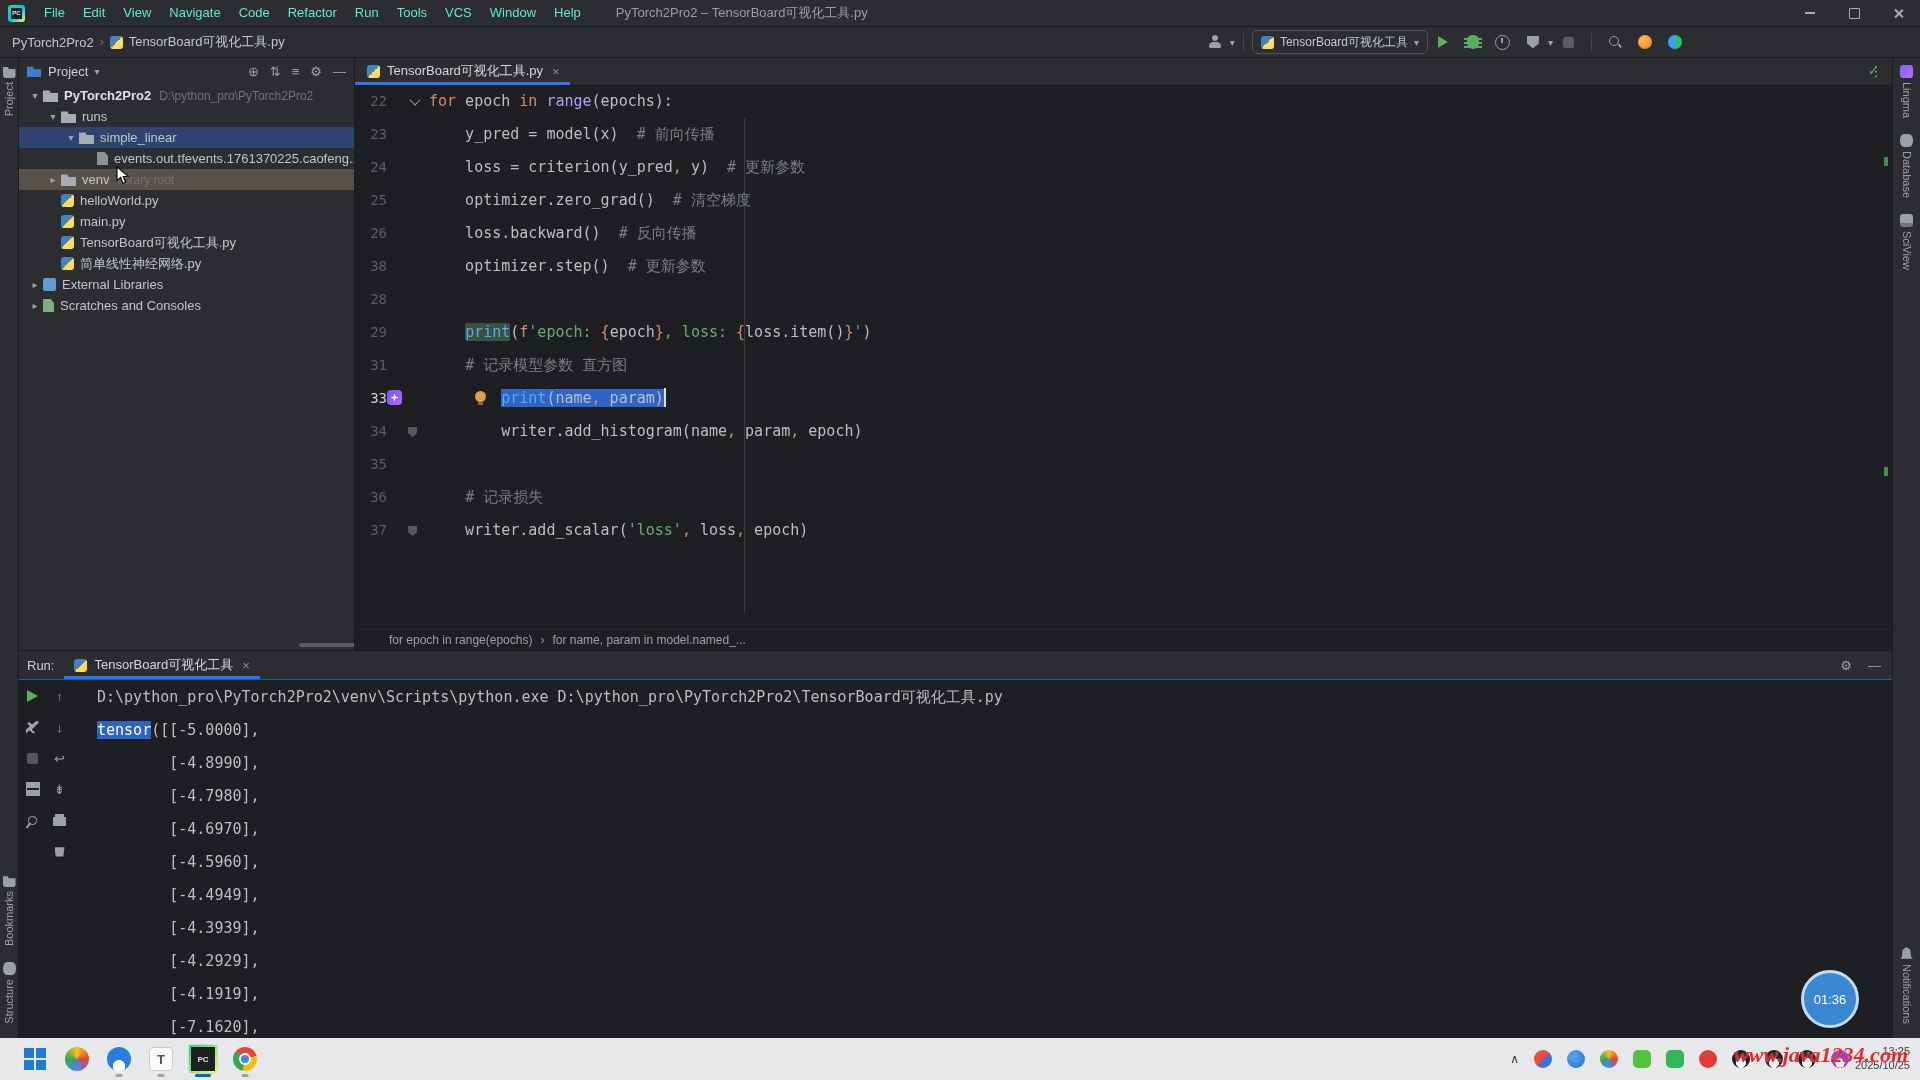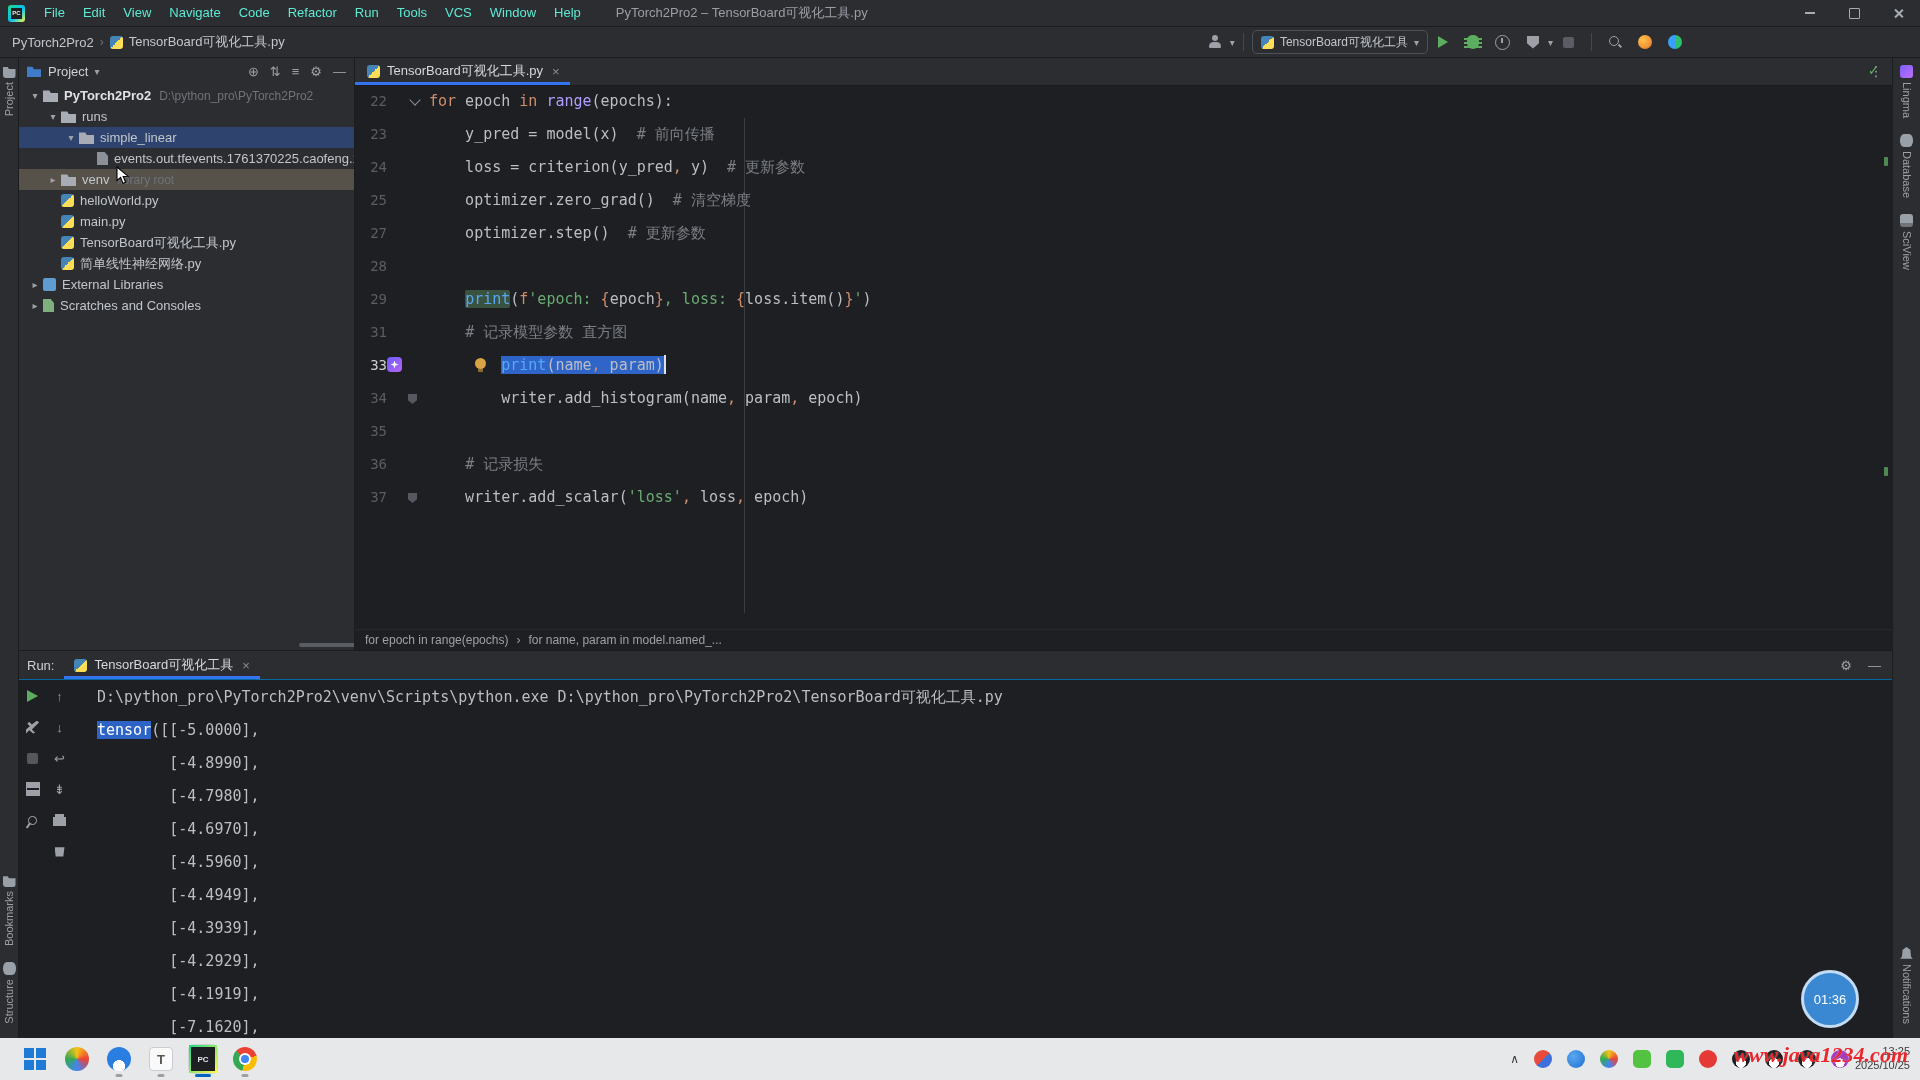--- a/index.html
+++ b/index.html
@@ -112,21 +112,21 @@
   .bulb:after{content:"";position:absolute;left:3px;top:11px;width:5px;height:3px;background:#8a6a2f;}
   .ctext{white-space:pre;font-family:"DejaVu Sans Mono","Liberation Mono",monospace;position:relative;}
   .t-kw{color:#cf8e6d}.t-fn{color:#b09eff}.t-bi{color:#56a8f5}.t-txt{color:#bcbec4}.t-cm{color:#7a7e85}.t-str{color:#6aab73}.t-pun{color:#cf8e6d}
   .tok.sel{background:#2f65c8;}
   .tok.hl{background:#3a5340;border-radius:2px;}
   .caret{display:inline-block;width:2px;height:19px;background:#dfe1e5;vertical-align:-4px;}
   #scopeline{position:absolute;left:389px;top:33px;width:1px;height:495px;background:#3a3d41;}
   #insp-check{position:absolute;right:14px;top:6px;color:#5fb865;font-size:13px;}
   .scroll-mark{position:absolute;right:5px;width:4px;height:9px;background:#4e8a52;border-radius:1px;}
   #crumbs{position:absolute;left:0;bottom:0;right:0;height:20px;display:flex;align-items:center;gap:8px;
-          padding-left:10px;font-size:12px;color:#9da0a6;background:#1e1f22;border-top:1px solid #26282b;}
+          padding-left:34px;font-size:12px;color:#9da0a6;background:#1e1f22;border-top:1px solid #26282b;}
 
   
   #run-panel{position:absolute;left:19px;top:650px;width:1874px;height:388px;background:#1e1f22;border-top:1px solid #1b1c1e;z-index:2;}
   #run-header{height:28px;background:#2b2d30;border-bottom:1px solid #0369a1;display:flex;align-items:center;}
   #run-label{font-size:13px;color:#ced0d6;margin:0 10px 0 8px;}
   .run-tab{display:flex;align-items:center;gap:7px;height:28px;padding:0 10px;position:relative;font-size:13px;color:#d5d8dd;}
   #run-actions{margin-left:auto;margin-right:12px;display:flex;gap:16px;color:#9da0a6;font-size:13px;}
   #run-toolbar{position:absolute;left:0;top:28px;bottom:0;width:54px;display:flex;}
   .rt-col{width:27px;display:flex;flex-direction:column;align-items:center;padding-top:8px;gap:13px;}
   .rt-btn{width:18px;height:18px;display:flex;align-items:center;justify-content:center;color:#9da0a6;font-size:13px;}
@@ -391,21 +391,26 @@
           <span class="lnum">24</span>
           <span class="gut"></span>
           <span class="ctext"><span class="tok t-txt">    loss = criterion(y_pred</span><span class="tok t-pun">,</span><span class="tok t-txt"> y)</span><span class="tok t-cm">  # 更新参数</span></span>
         </div>
         <div class="cline">
           <span class="lnum">25</span>
           <span class="gut"></span>
           <span class="ctext"><span class="tok t-txt">    optimizer.zero_grad()</span><span class="tok t-cm">  # 清空梯度</span></span>
         </div>
         <div class="cline">
-          <span class="lnum">27</span>
+          <span class="lnum">26</span>
+          <span class="gut"></span>
+          <span class="ctext"><span class="tok t-txt">    loss.backward()</span><span class="tok t-cm">  # 反向传播</span></span>
+        </div>
+        <div class="cline">
+          <span class="lnum">38</span>
           <span class="gut"></span>
           <span class="ctext"><span class="tok t-txt">    optimizer.step()</span><span class="tok t-cm">  # 更新参数</span></span>
         </div>
         <div class="cline">
           <span class="lnum">28</span>
           <span class="gut"></span>
           <span class="ctext"></span>
         </div>
         <div class="cline">
           <span class="lnum">29</span>

